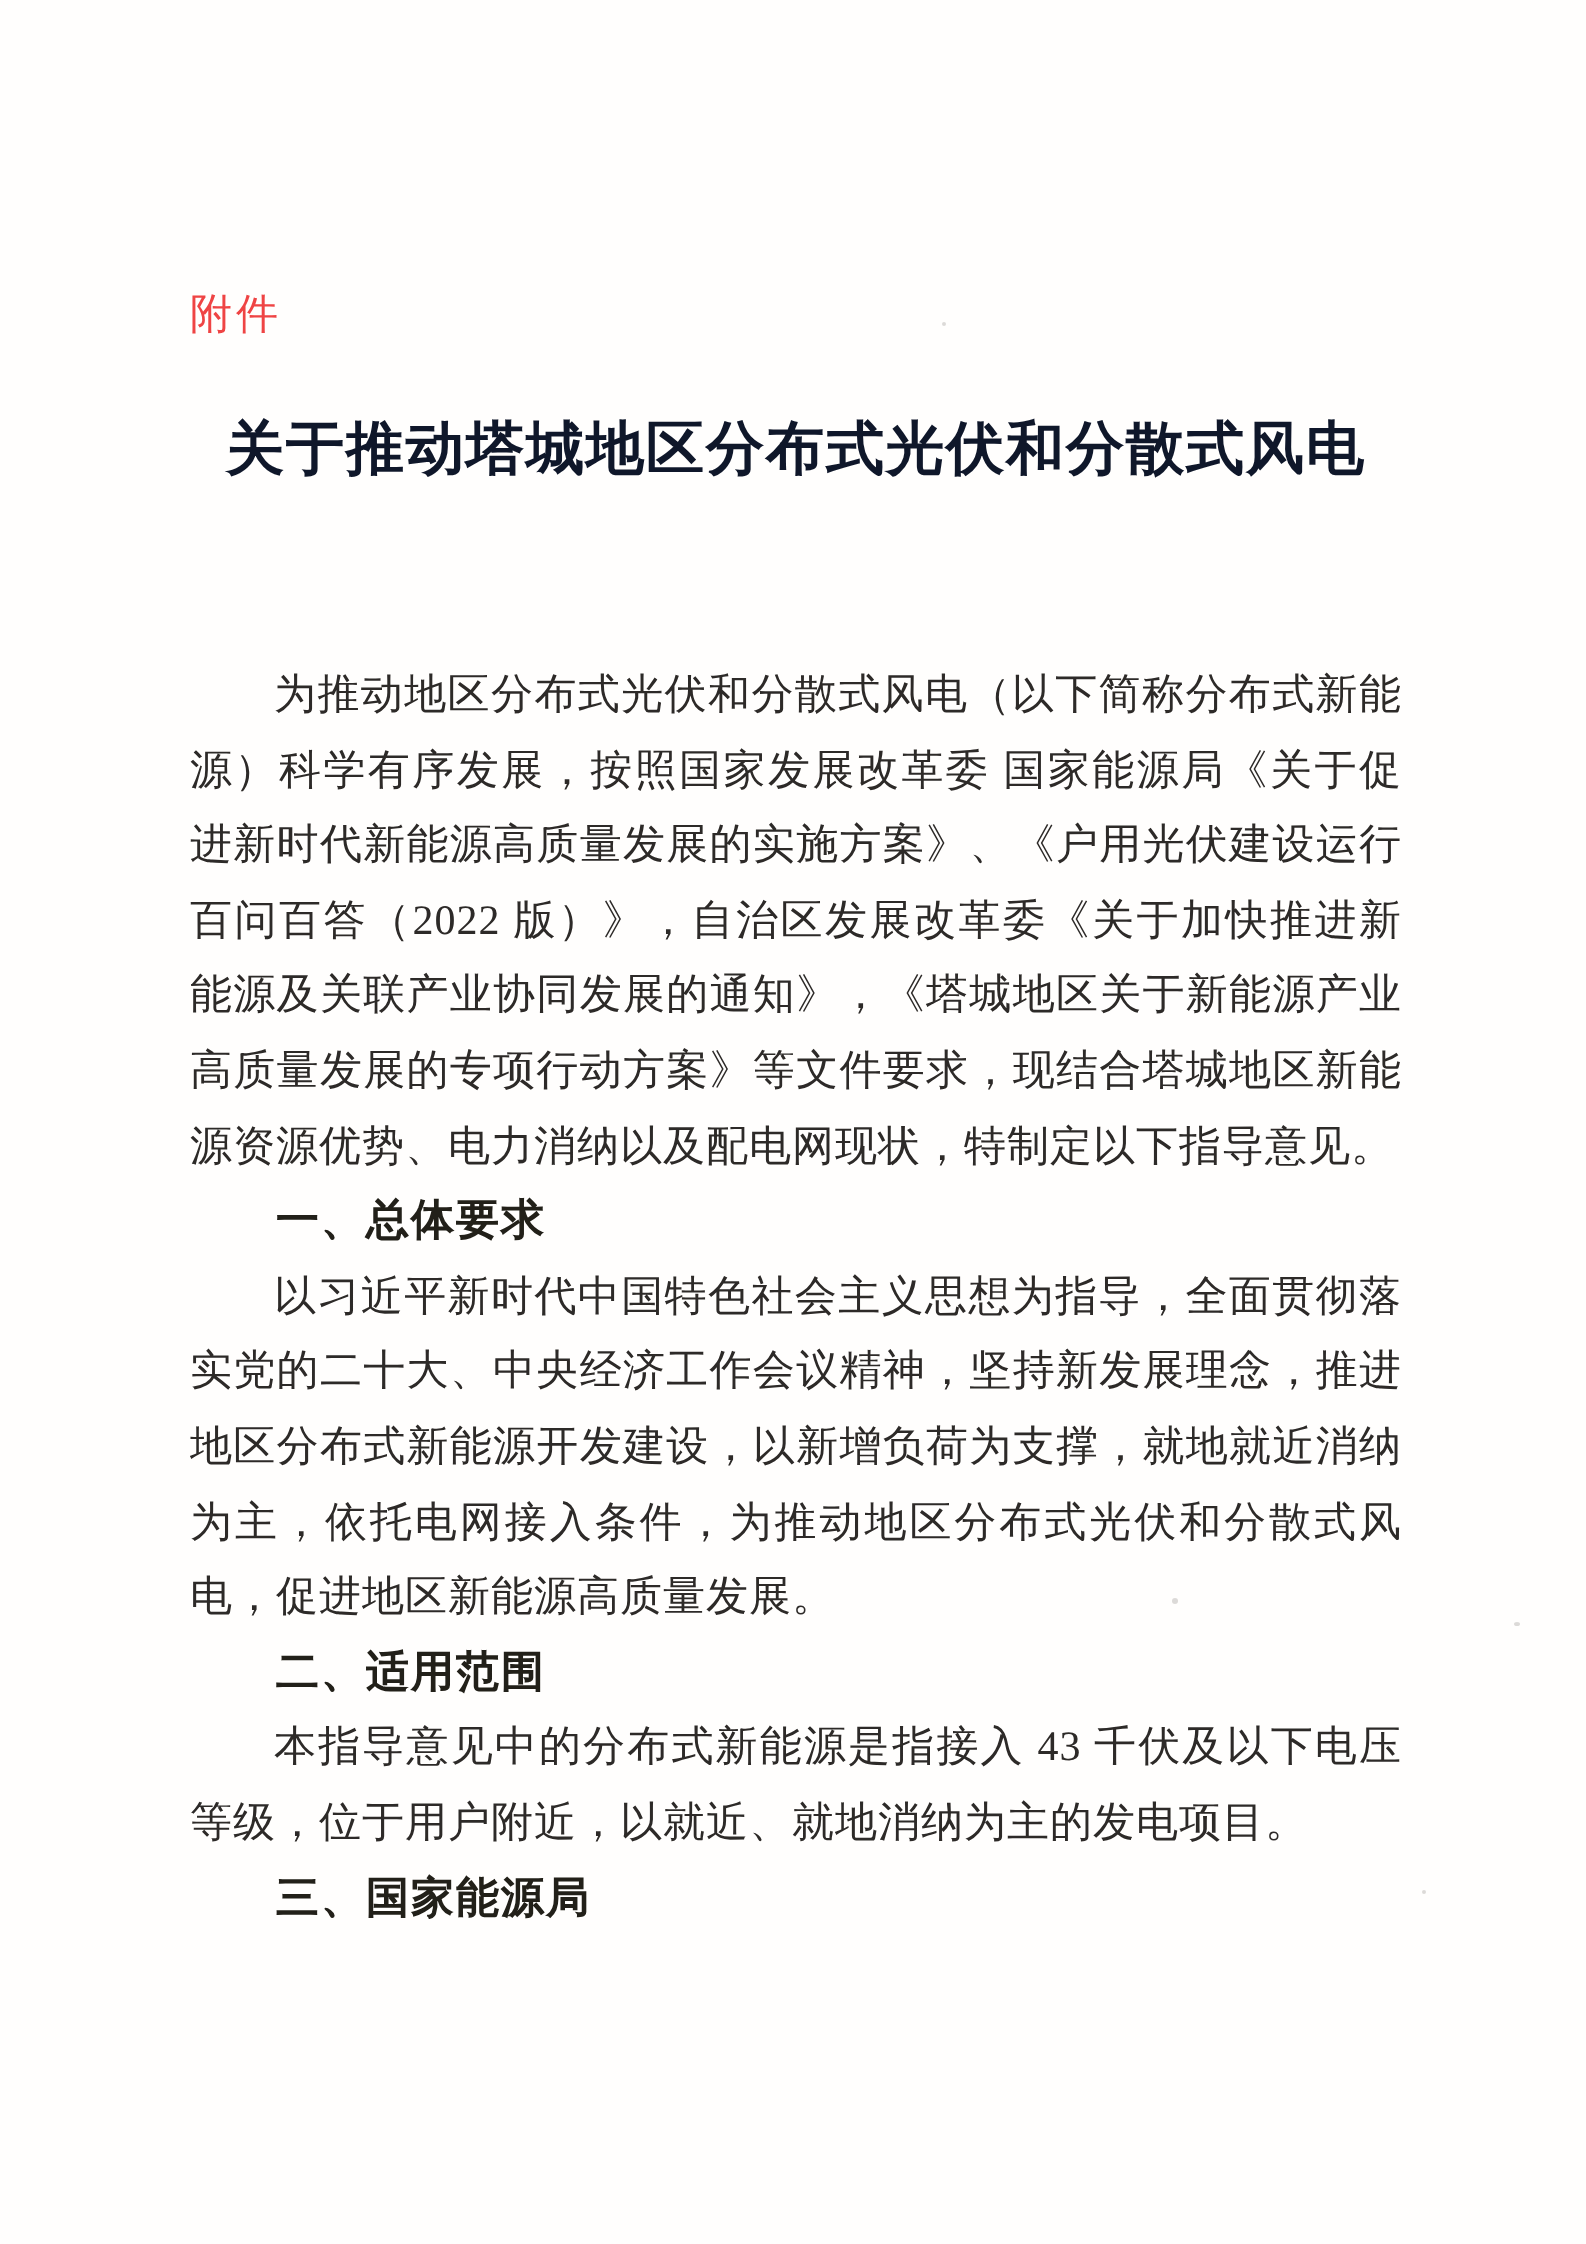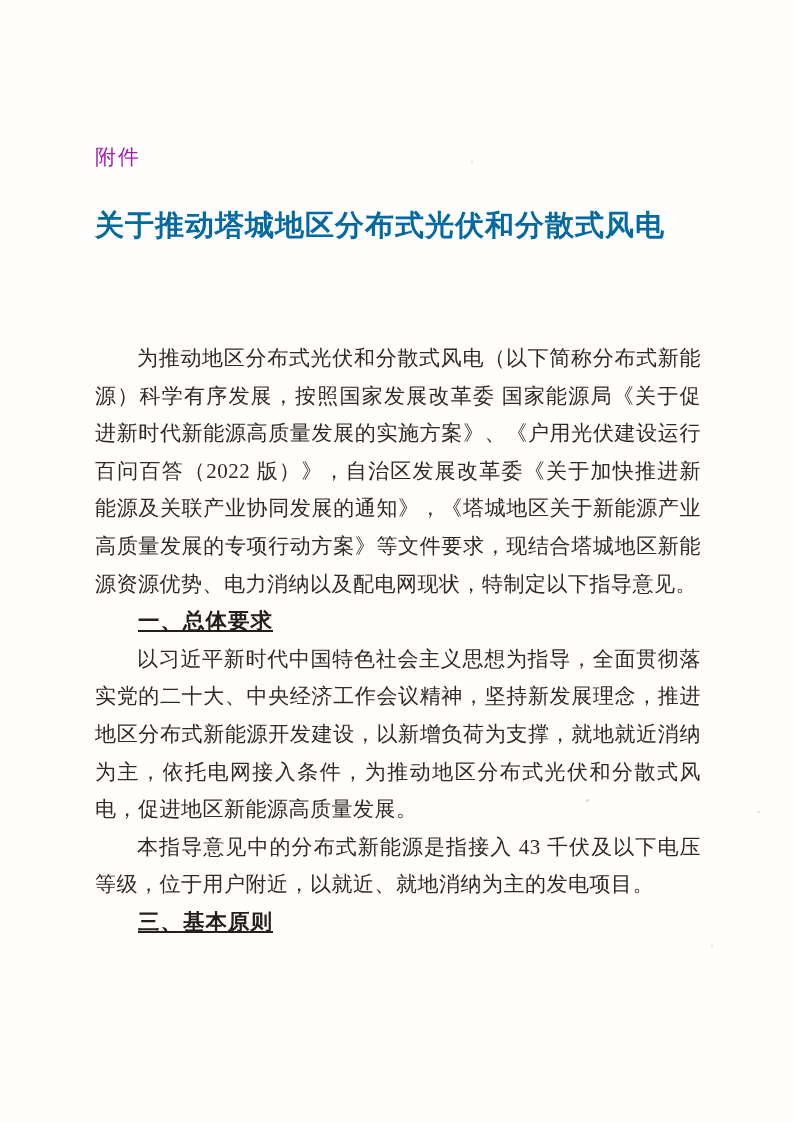--- a/index.html
+++ b/index.html
@@ -15,60 +15,59 @@
     overflow: hidden;
     font-family: "Liberation Serif", "DejaVu Serif", serif;
     color: #2d2a28;
   }
   .attachment {
     position: absolute;
     left: 95px;
     top: 143px;
     font-size: 21px;
     letter-spacing: 2px;
-    color: #a21caf;
+    color: #ef4444;
   }
   .doc-title {
     position: absolute;
     left: 95px;
     top: 205px;
     width: 606px;
-    text-align: left;
+    text-align: center;
     font-weight: bold;
     font-size: 29px;
     line-height: 40px;
     letter-spacing: 1px;
-    color: #0369a1;
+    color: #0f172a;
     font-family: "Liberation Serif", "DejaVu Serif", serif;
   }
   .doc-body {
     position: absolute;
     left: 95px;
-    top: 340px;
+    top: 329px;
     width: 606px;
     font-size: 21px;
     line-height: 37.6px;
     text-align: justify;
   }
   .doc-body p {
     margin: 0;
     text-indent: 2em;
     letter-spacing: 0.5px;
     color: #2d2a28;
   }
   .doc-body h2 {
     margin: 0;
     text-indent: 2em;
     font-size: 21.5px;
     line-height: 37.6px;
     font-weight: bold;
     letter-spacing: 1px;
     color: #222019;
     font-family: "Liberation Sans", "DejaVu Sans", sans-serif;
-    text-decoration: underline;
   }
   .speck {
     position: absolute;
     border-radius: 50%;
     background: rgba(60, 55, 50, 0.18);
   }
 </style>
 </head>
 <body>
 
@@ -77,22 +76,23 @@
   <div class="attachment">附件</div>
 
   <div class="doc-title">
     <div>关于推动塔城地区分布式光伏和分散式风电</div>
   </div>
 
   <div class="doc-body">
     <p>为推动地区分布式光伏和分散式风电（以下简称分布式新能源）科学有序发展，按照国家发展改革委 国家能源局《关于促进新时代新能源高质量发展的实施方案》、《户用光伏建设运行百问百答（2022 版）》，自治区发展改革委《关于加快推进新能源及关联产业协同发展的通知》，《塔城地区关于新能源产业高质量发展的专项行动方案》等文件要求，现结合塔城地区新能源资源优势、电力消纳以及配电网现状，特制定以下指导意见。</p>
     <h2>一、总体要求</h2>
     <p>以习近平新时代中国特色社会主义思想为指导，全面贯彻落实党的二十大、中央经济工作会议精神，坚持新发展理念，推进地区分布式新能源开发建设，以新增负荷为支撑，就地就近消纳为主，依托电网接入条件，为推动地区分布式光伏和分散式风电，促进地区新能源高质量发展。</p>
+    <h2>二、适用范围</h2>
     <p>本指导意见中的分布式新能源是指接入 43 千伏及以下电压等级，位于用户附近，以就近、就地消纳为主的发电项目。</p>
-    <h2>三、基本原则</h2>
+    <h2>三、国家能源局</h2>
   </div>
 
   <div class="speck" style="left:586px; top:799px; width:3px; height:3px;"></div>
   <div class="speck" style="left:757px; top:811px; width:3px; height:2px;"></div>
   <div class="speck" style="left:471px; top:161px; width:2px; height:2px;"></div>
   <div class="speck" style="left:711px; top:945px; width:2px; height:2px;"></div>
 
 </div>
 
 </body></html>

